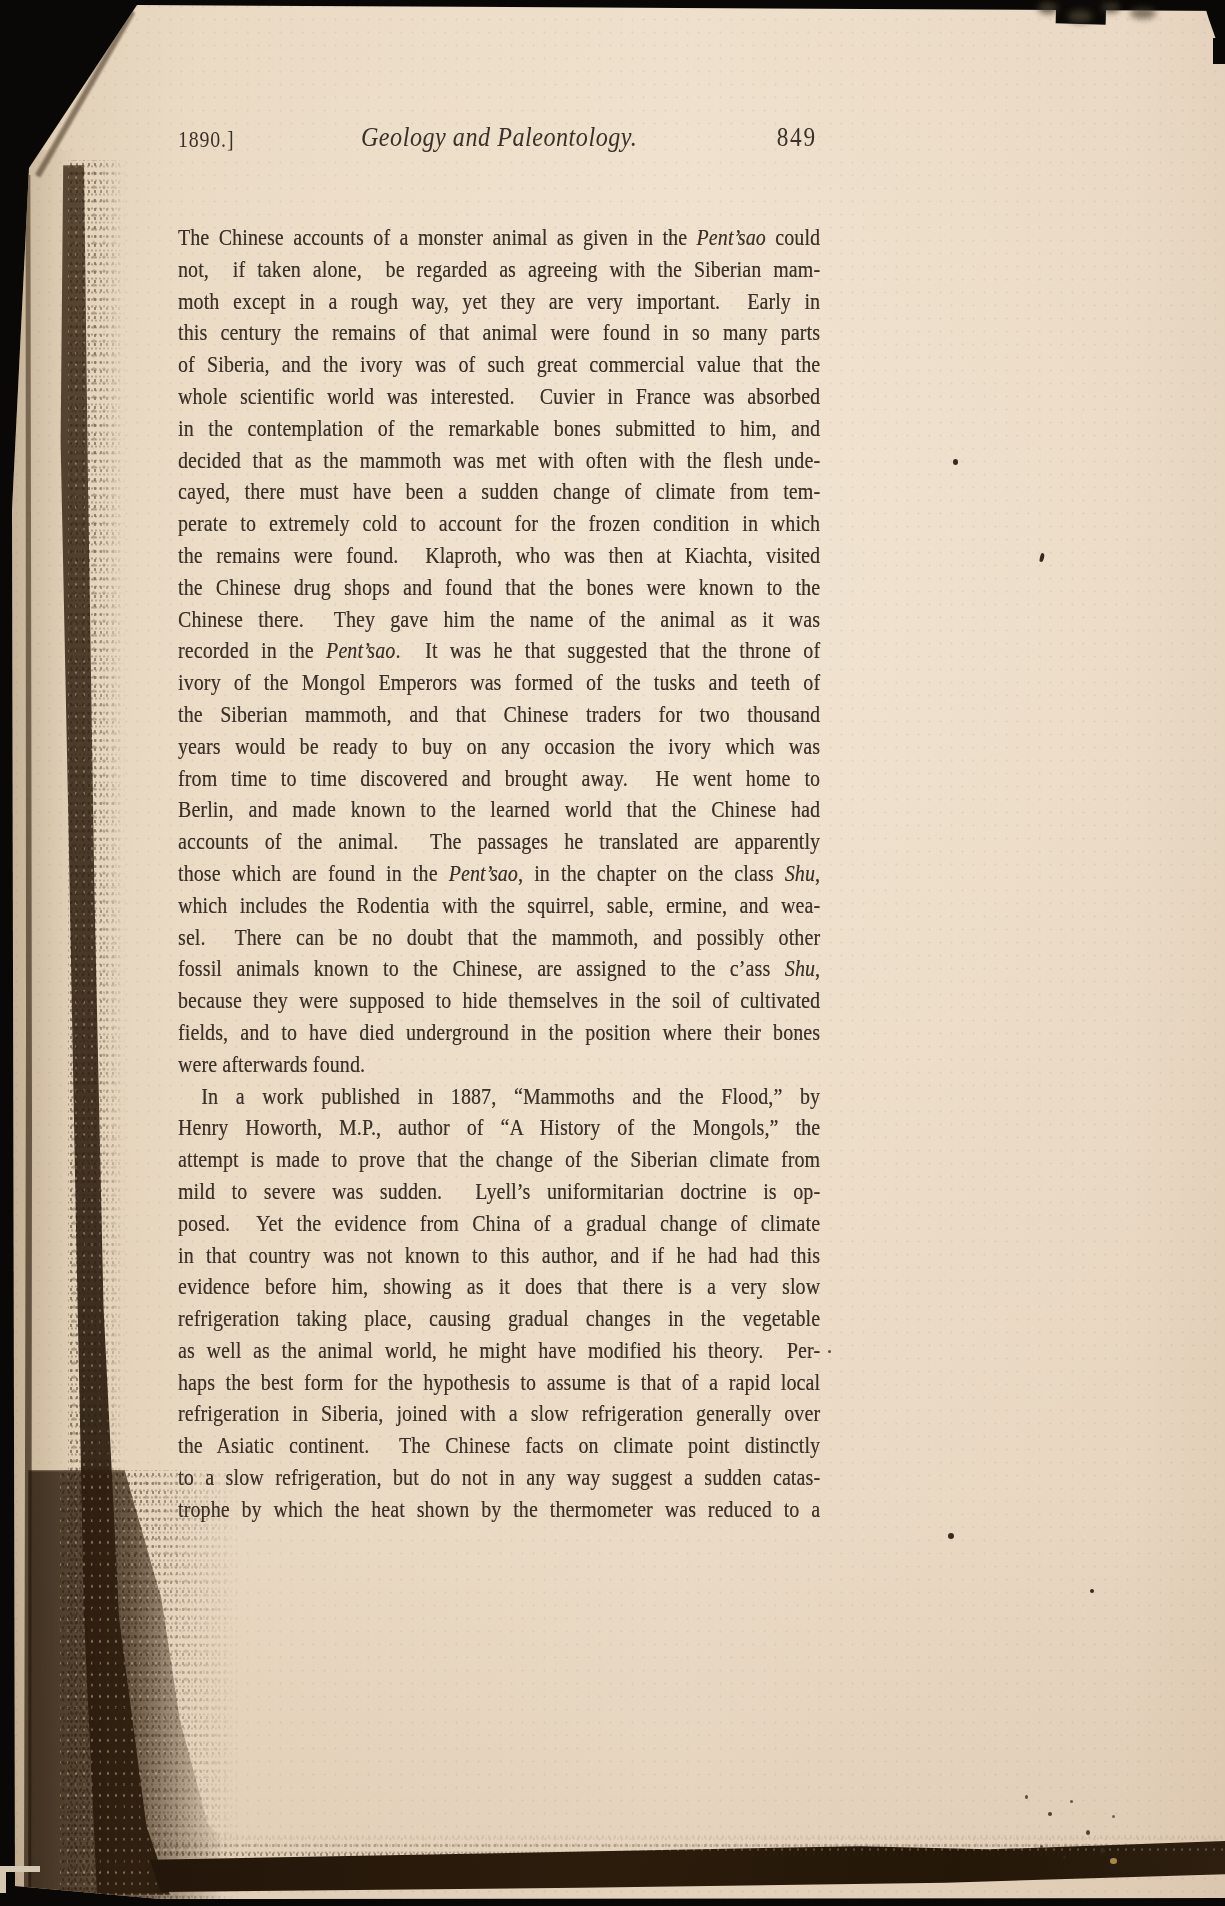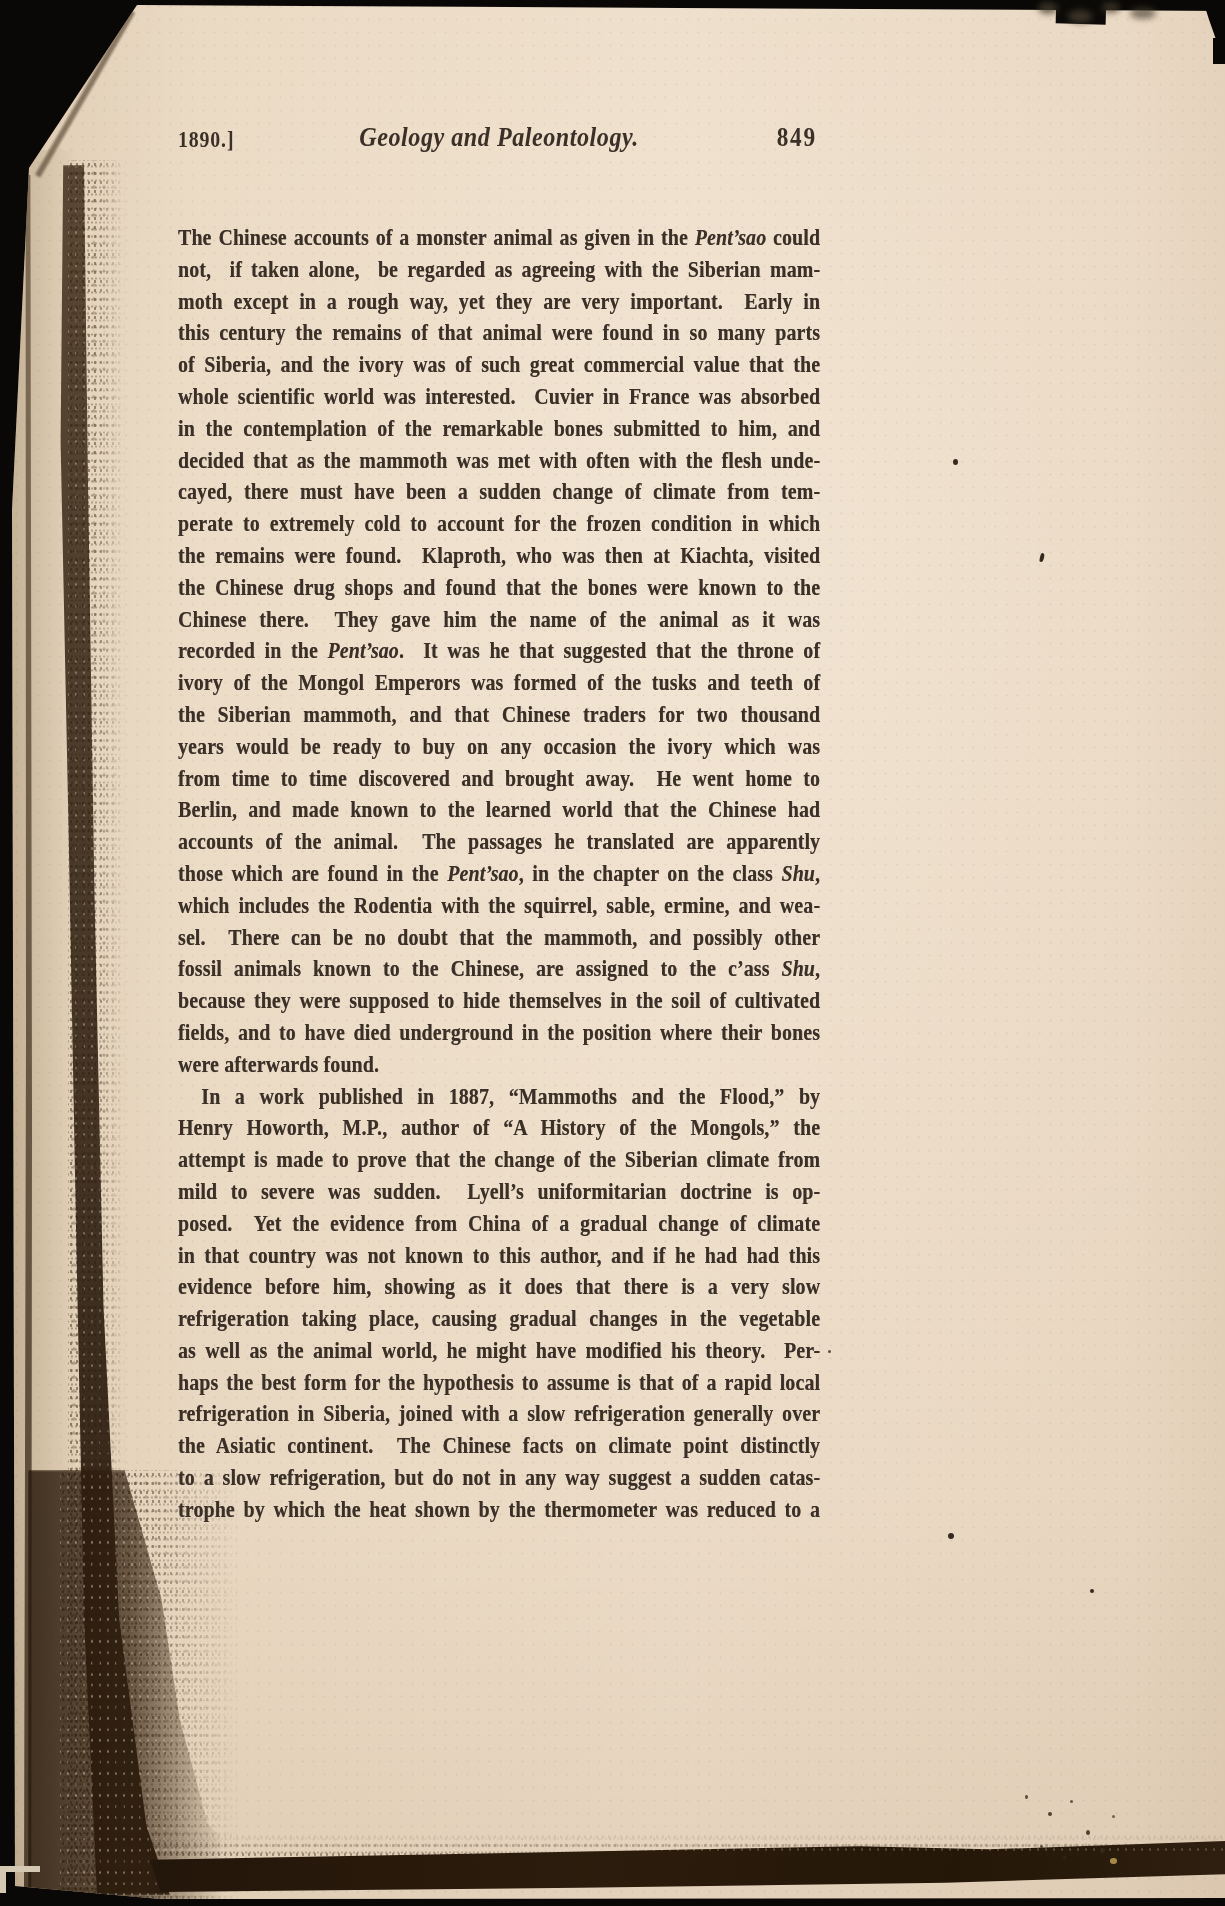--- a/index.html
+++ b/index.html
@@ -3,21 +3,21 @@
 <meta charset="utf-8">
 <style>
   html,body{margin:0;padding:0;}
   body{
     width:1225px;height:1906px;
     background:#0a0806;
     overflow:hidden;
     position:relative;
     font-family:"Liberation Serif", serif;
   }
-  .stage{position:absolute;inset:0;font-weight:bold;}
+  .stage{position:absolute;inset:0;}
 
   
   .page{
     position:absolute;left:0;top:0;width:1225px;height:1906px;
     clip-path:polygon(137px 5px,1225px 11px,1225px 1898px,160px 1899px,15px 1886px,12px 510px,29px 168px);
     background:
       radial-gradient(120% 80% at 58% 30%, rgba(255,249,238,0.30), rgba(0,0,0,0) 62%),
       linear-gradient(to bottom, rgba(0,0,0,0) 78%, rgba(150,115,85,0.10)),
       linear-gradient(to right,#d9c6a9 0%,#e2d0b7 6%,#e9d8c1 16%,#ecdcc7 55%,#e8d6c0 92%,#e2cfb8 100%);
   }

